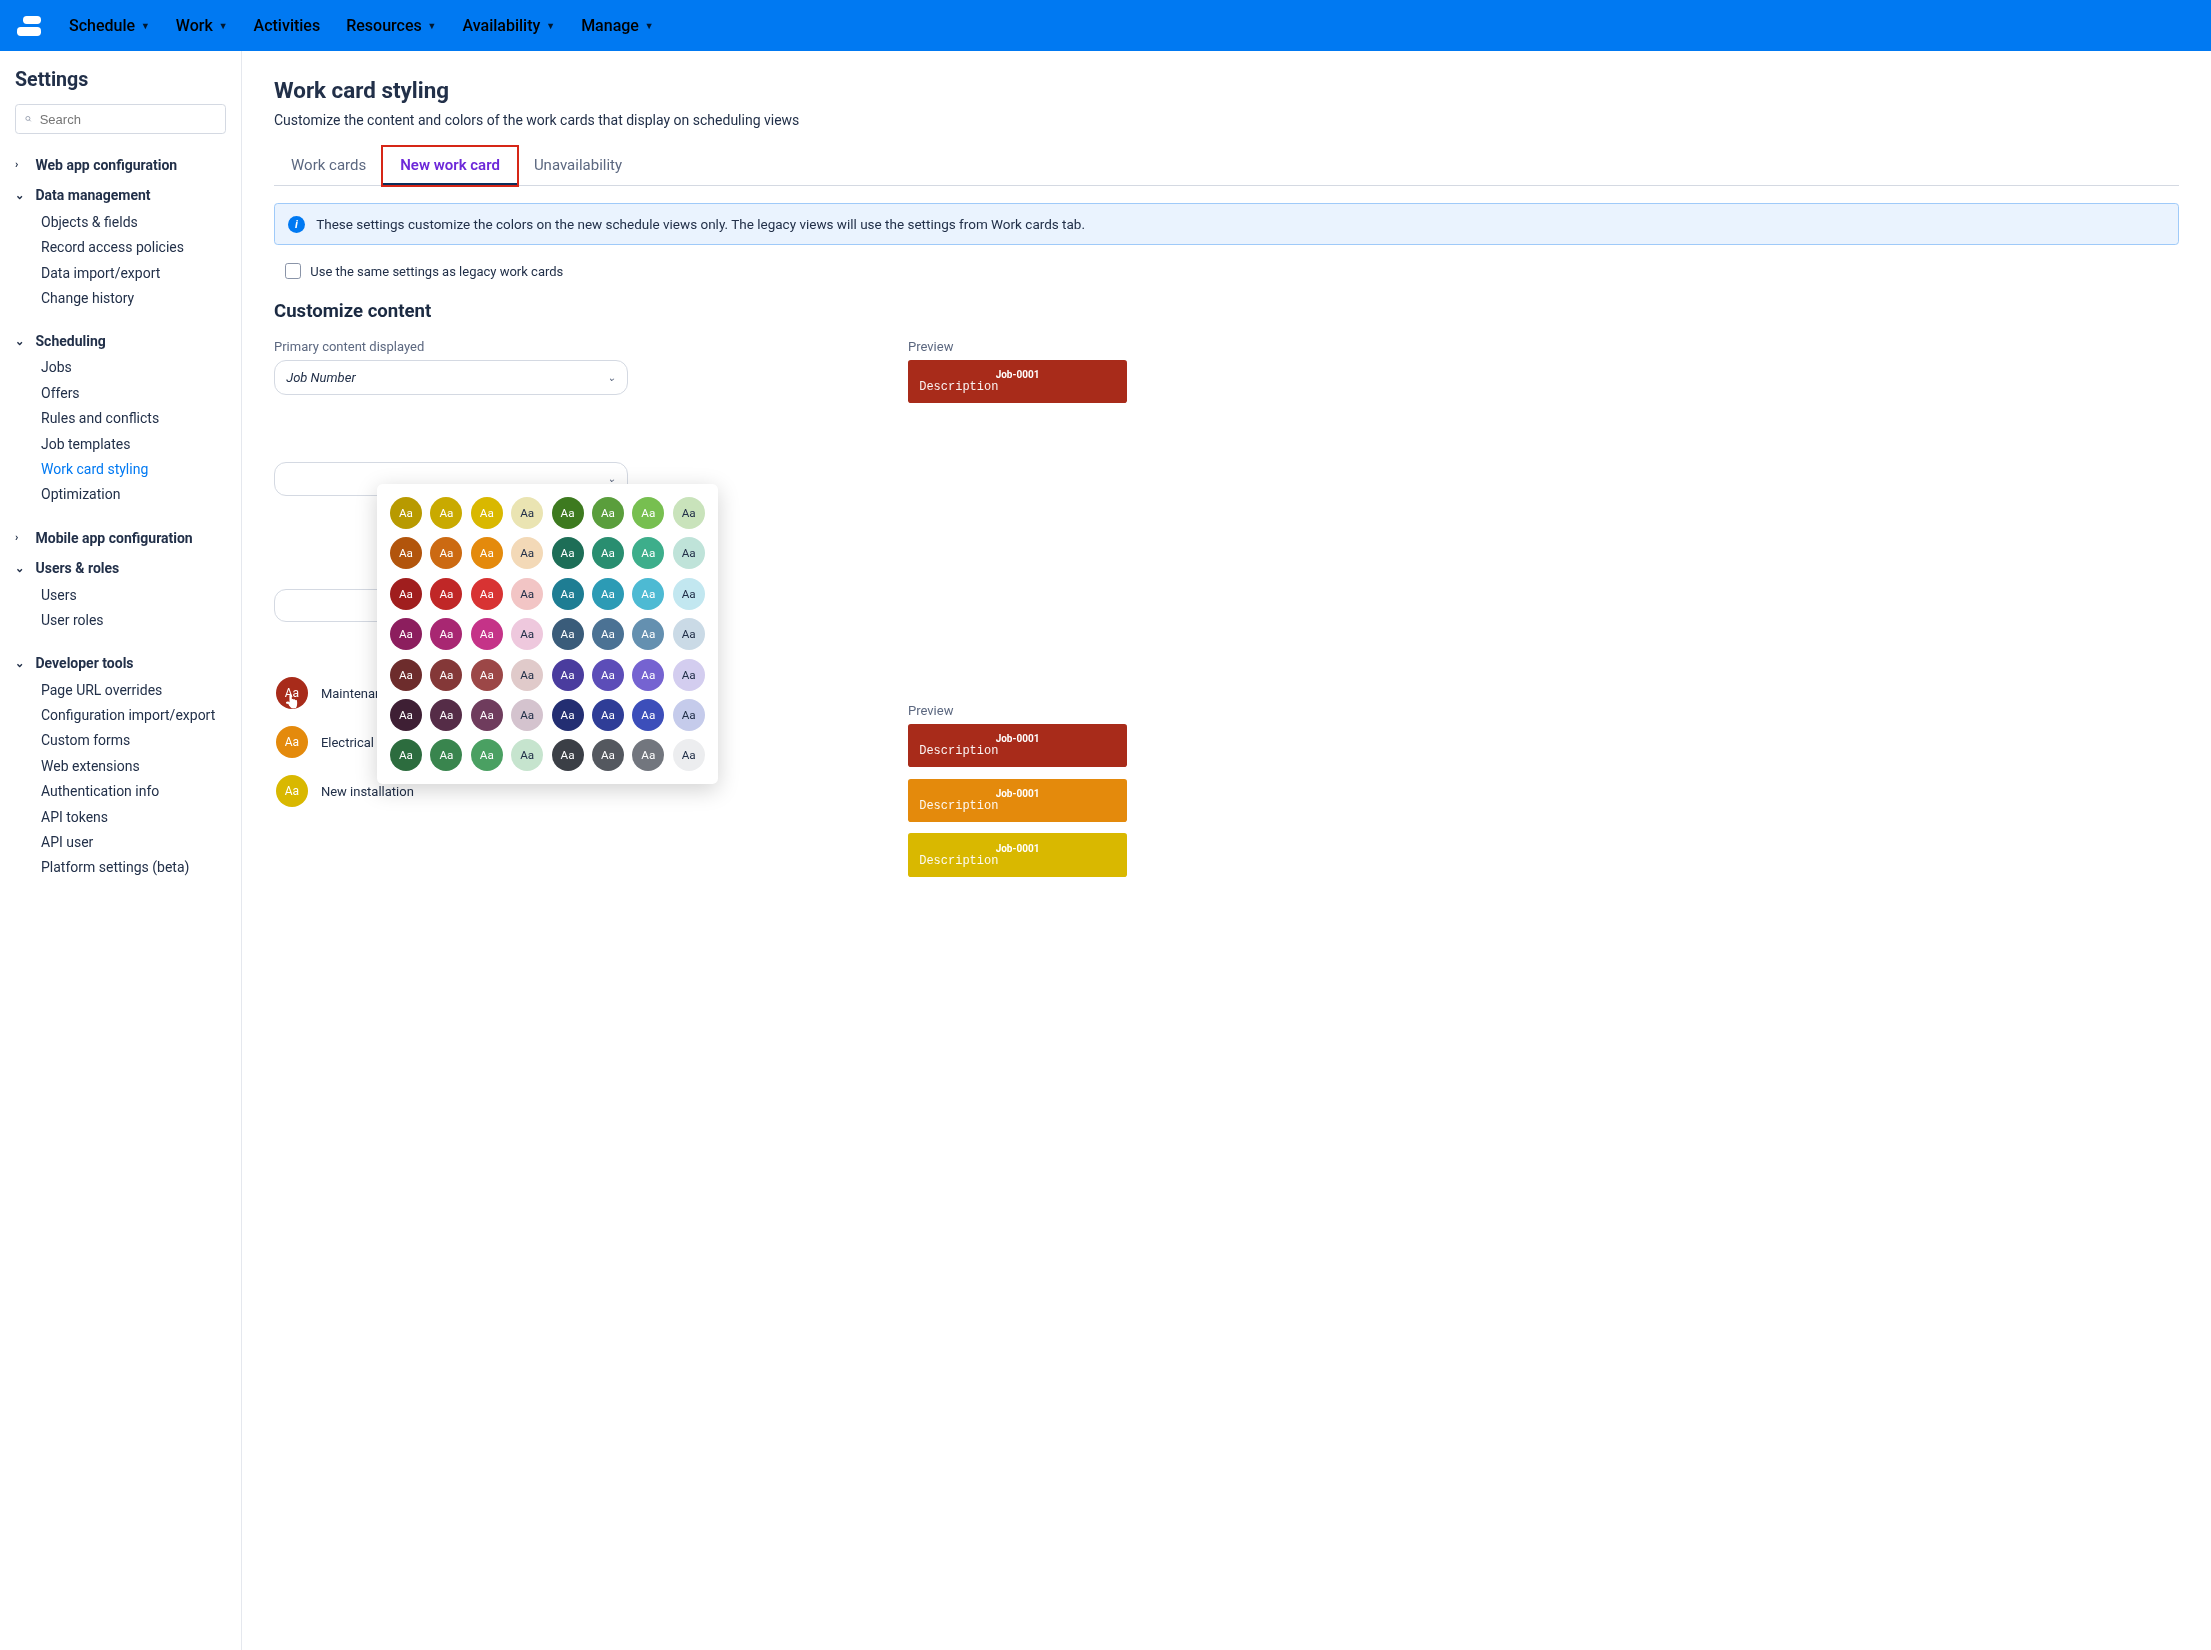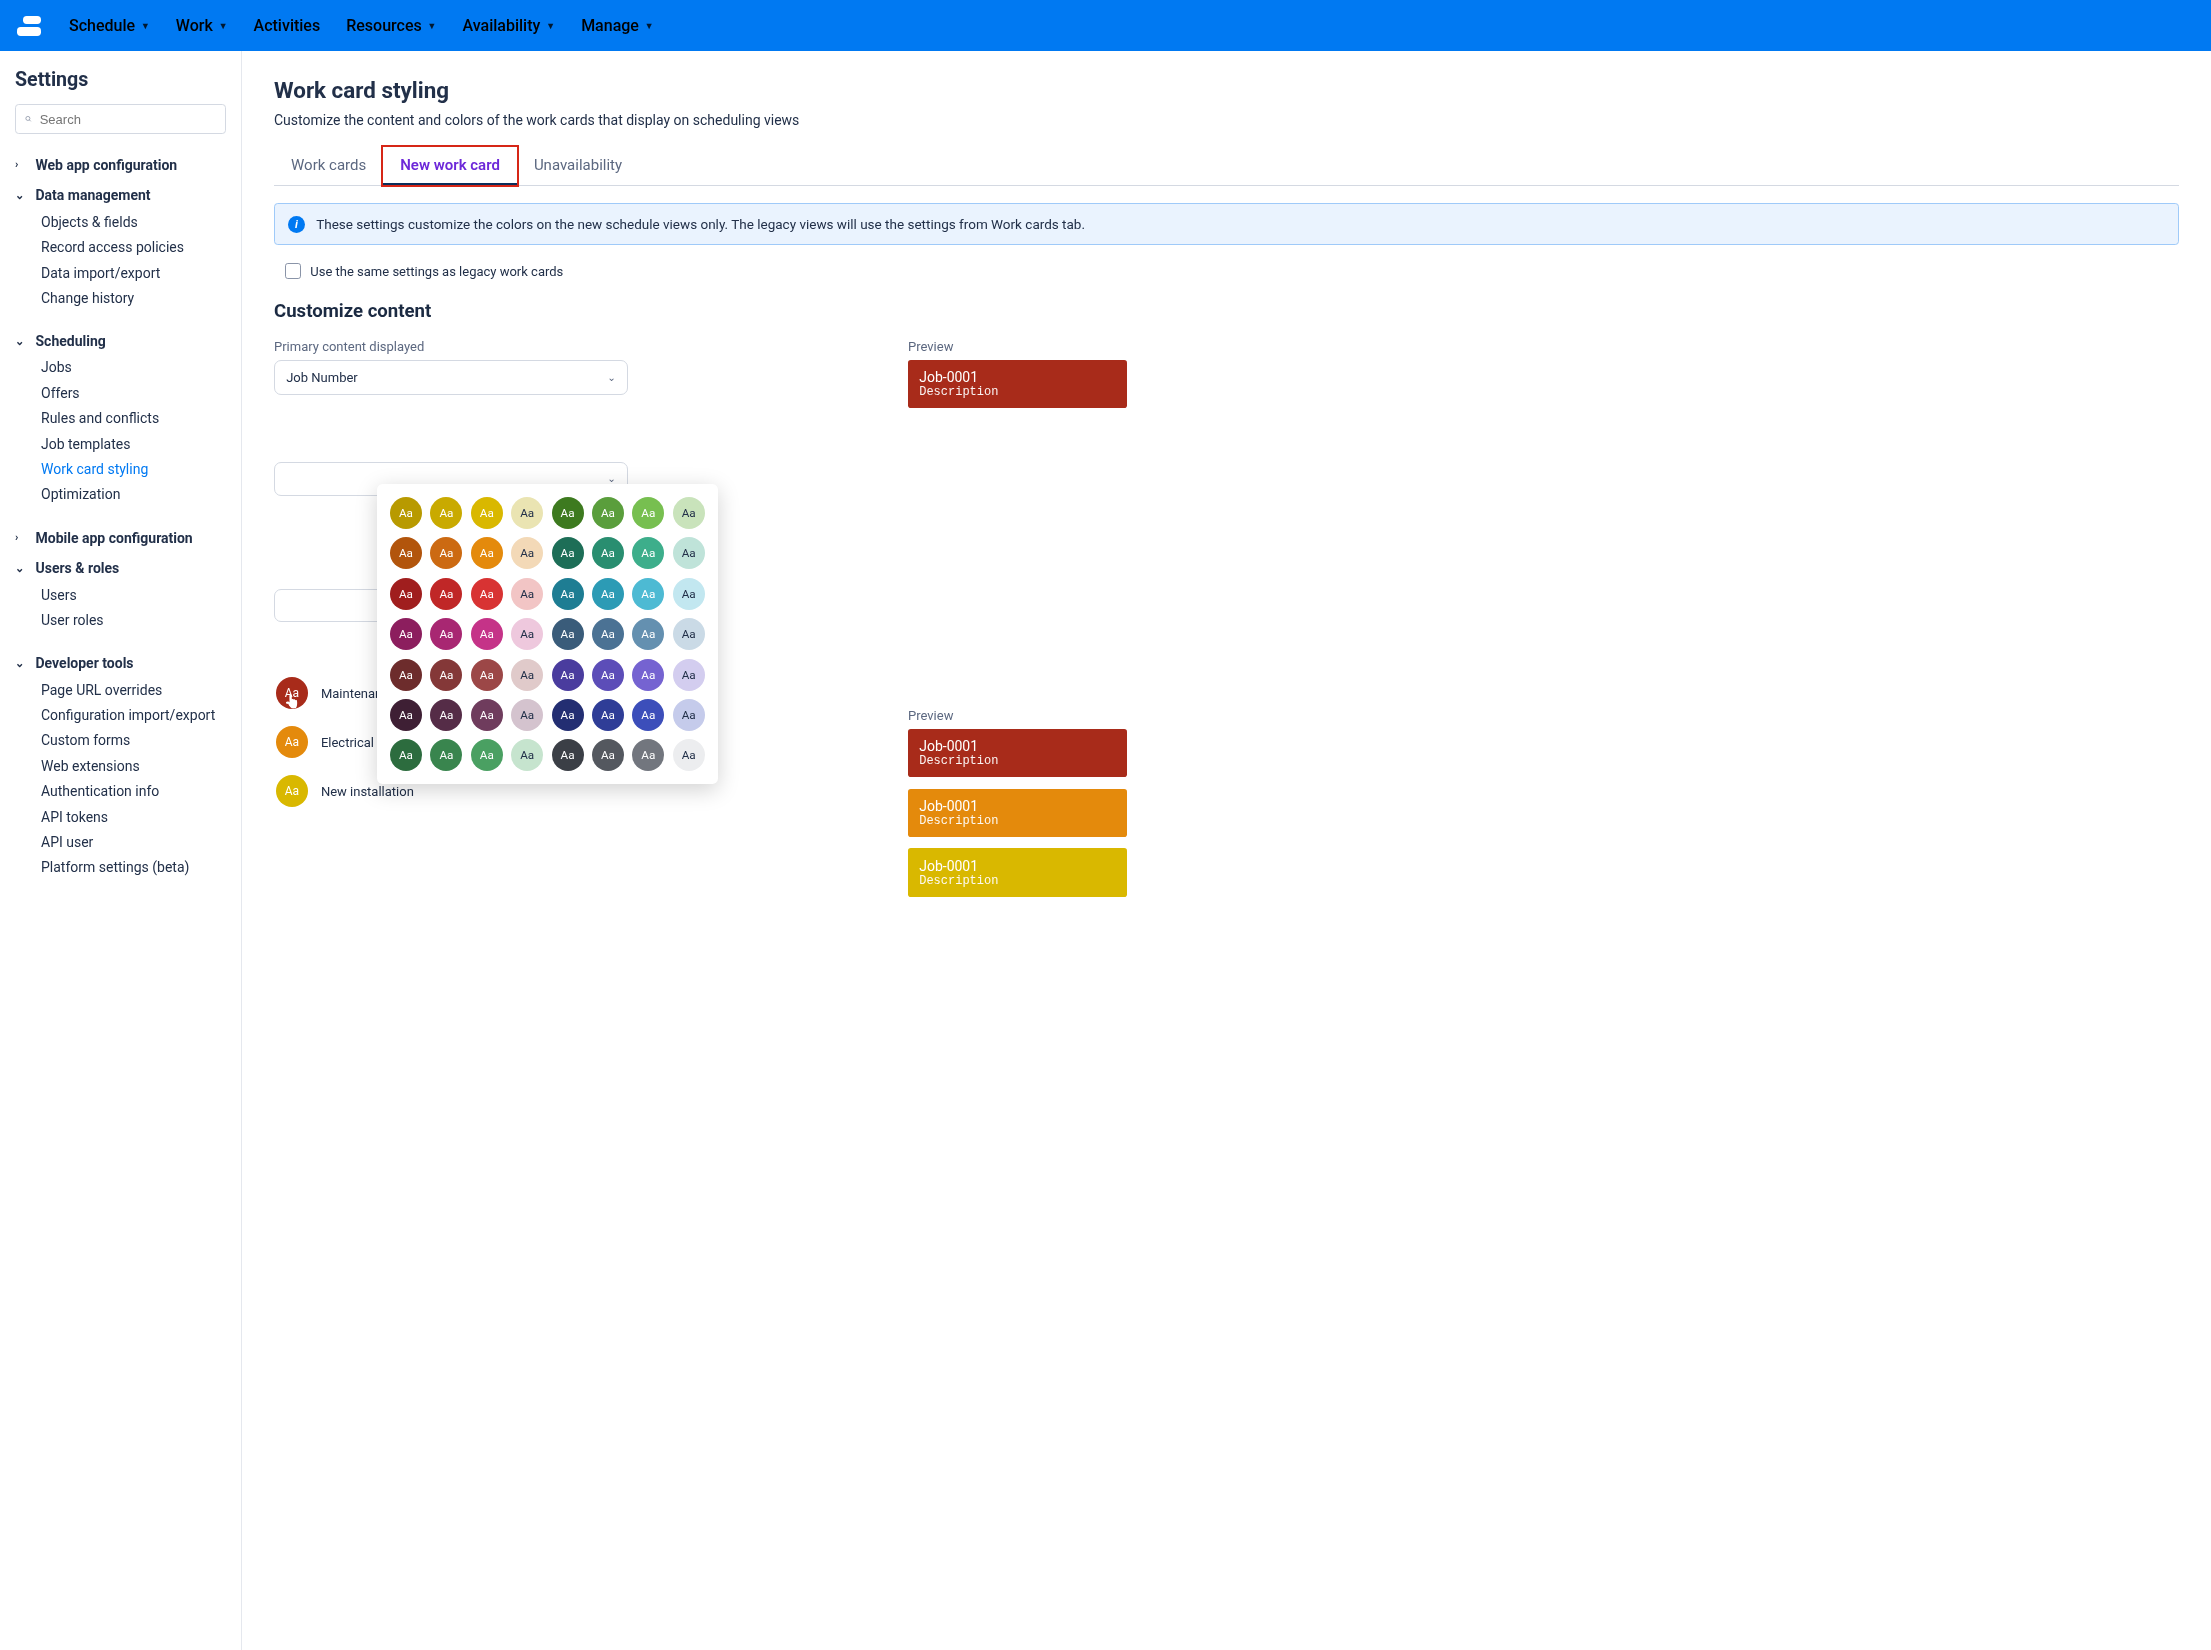--- a/index.html
+++ b/index.html
@@ -46,25 +46,25 @@
 .checkbox-row { display: flex; align-items: center; gap: 9.3px; margin-bottom: 20.5px; padding-left: 11px; }
 .checkbox { width: 16px; height: 16px; border: 1.4px solid #8a94a8; border-radius: 2.8px; cursor: pointer; }
 
 .content h2 { font-size: 18.6px; font-weight: 700; margin-bottom: 17px; color: #1b2a42; }
 
 .cols { display: flex; gap: 56px; }
 .left-col { flex: 0 0 578px; }
 .right-col { flex: 1; }
 
 .field-label { font-size: 13px; color: #5c6880; margin-bottom: 5.6px; }
-.select { border: 0.9px solid #d4d9e2; border-radius: 7px; padding: 9.3px 11.2px; display: flex; justify-content: space-between; align-items: center; width: 354px; margin-bottom: 18.6px; cursor: pointer; background: #fff; }
+.select { border: 0.9px solid #d4d9e2; border-radius: 12px; padding: 9.3px 11.2px; display: flex; justify-content: space-between; align-items: center; width: 354px; margin-bottom: 18.6px; cursor: pointer; background: #fff; font-style: italic; }
 .select .chev { font-size: 10.3px; color: #5c6880; }
 
 .preview-card { border-radius: 2.8px; padding: 9.3px 11.2px; margin-bottom: 11.2px; color: #fff; width: 219px; }
-.preview-card .num { font-weight: 400; font-size: 14px; }
+.preview-card .num { font-weight: 700; font-size: 10px; text-align: center; }
 .preview-card .desc { font-size: 12px; opacity: 0.95; font-family: Liberation Mono, monospace; }
 
 .job-type-row { display: flex; align-items: center; gap: 13px; margin-bottom: 17px; margin-left: 1.9px; }
 .swatch { width: 32px; height: 32px; border-radius: 50%; display: flex; align-items: center; justify-content: center; color: #fff; font-size: 12px; cursor: pointer; position: relative; }
 .swatch.light-text { color: #223049; }
 .cursor-hand { position: absolute; left: 8.4px; top: 17px; font-size: 13px; filter: grayscale(1) brightness(2); pointer-events: none; }
 
 
 .picker { position: absolute; left: 135px; top: 433px; background: #fff; border-radius: 5.6px; box-shadow: 0 5.6px 22.4px rgba(0,0,0,0.18); padding: 13px; z-index: 50; }
 .picker-grid { display: grid; grid-template-columns: repeat(8, 32px); gap: 8.4px; }

